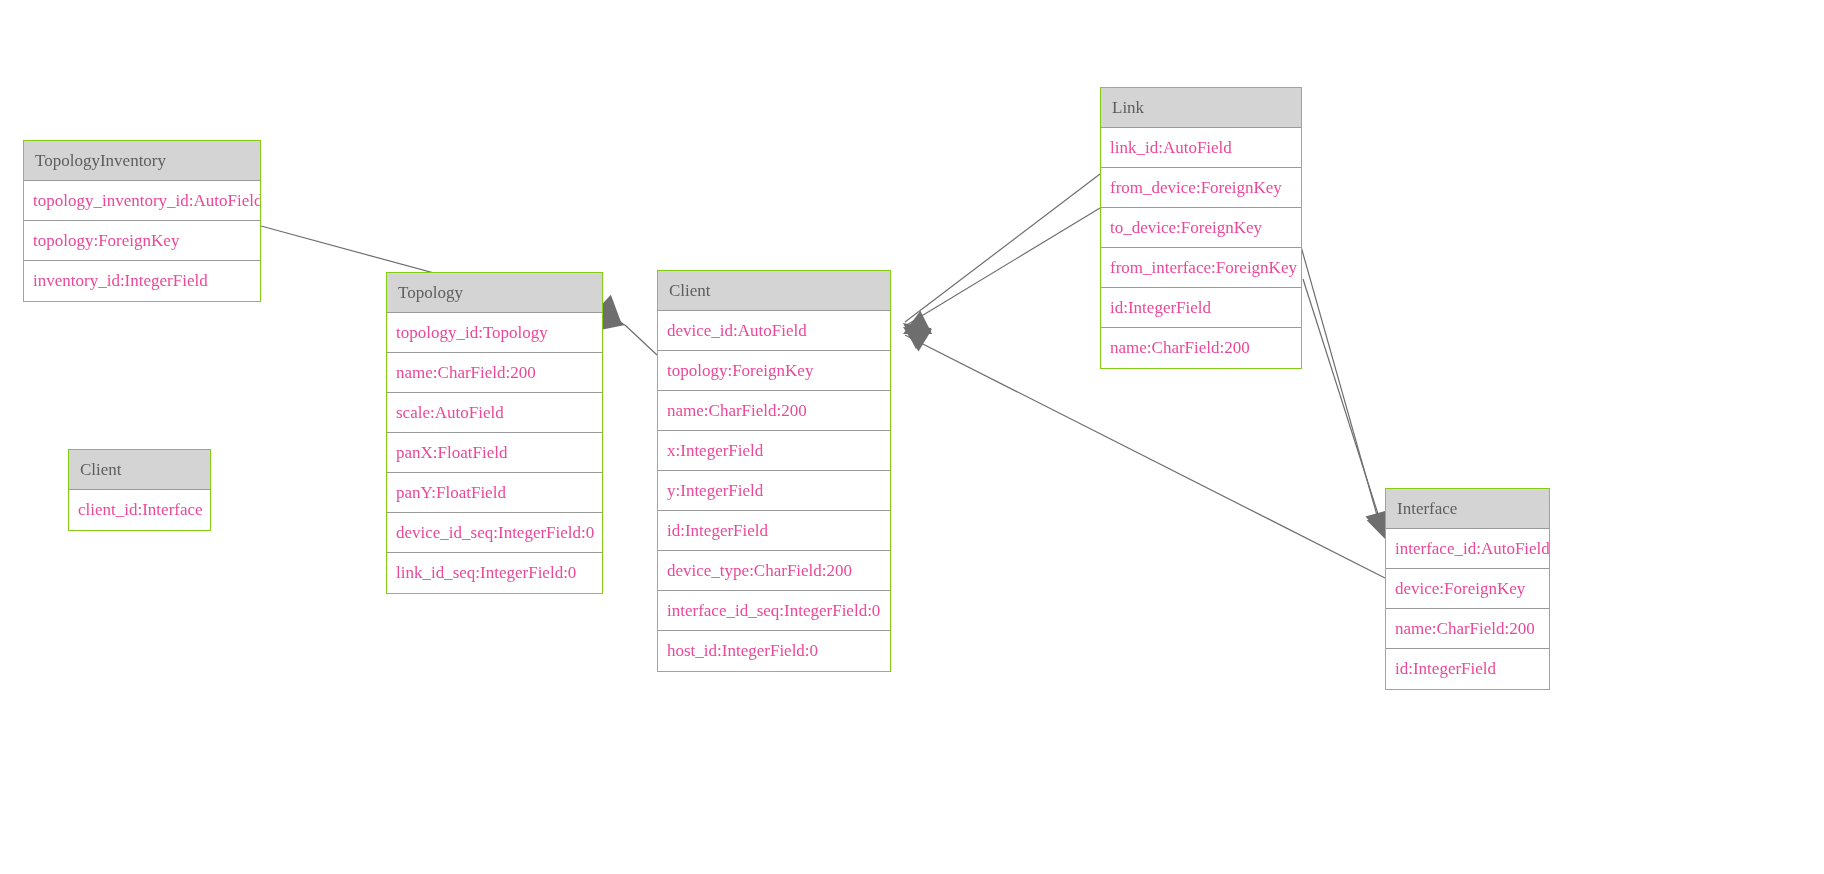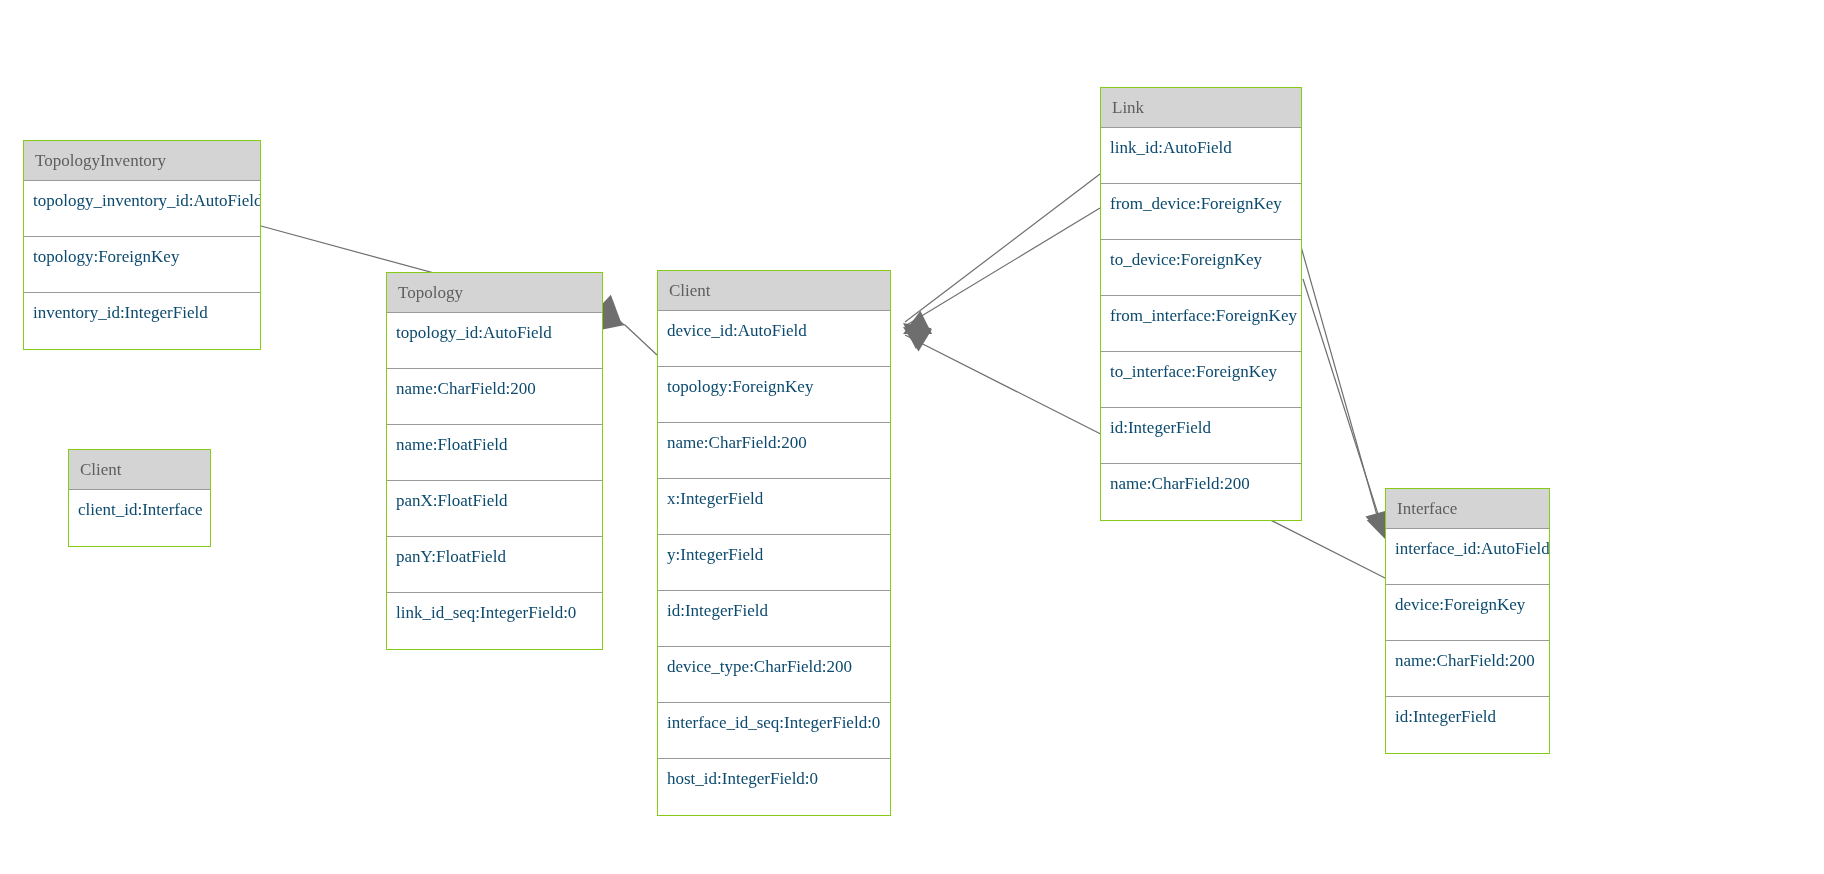--- a/index.html
+++ b/index.html
@@ -43,24 +43,24 @@
     line-height: 40px;
     height: 40px;
     padding: 0 0 0 11px;
     white-space: nowrap;
     overflow: hidden;
   }
   .entity-row {
     box-sizing: border-box;
     background: #ffffff;
     border-bottom: 1px solid #9a9a9a;
-    color: #0c4a6e;
+    color: #ec4899;
     font-size: 17px;
     line-height: 40px;
-    height: 56px;
+    height: 40px;
     padding: 0 0 0 9px;
     white-space: nowrap;
     overflow: hidden;
   }
   .entity-row.last-row {
     border-bottom: none;
   }
 </style>
 </head>
 <body>
@@ -94,46 +94,46 @@
         <div class="entity-row">topology_inventory_id:AutoField</div>
         <div class="entity-row">topology:ForeignKey</div>
         <div class="entity-row last-row">inventory_id:IntegerField</div>
       </div>
       <div class="entity-box" style="left: 68px; top: 449px; width: 143px;">
         <div class="entity-header">Client</div>
         <div class="entity-row last-row">client_id:Interface</div>
       </div>
       <div class="entity-box" style="left: 386px; top: 272px; width: 217px;">
         <div class="entity-header">Topology</div>
-        <div class="entity-row">topology_id:AutoField</div>
+        <div class="entity-row">topology_id:Topology</div>
         <div class="entity-row">name:CharField:200</div>
-        <div class="entity-row">name:FloatField</div>
+        <div class="entity-row">scale:AutoField</div>
         <div class="entity-row">panX:FloatField</div>
         <div class="entity-row">panY:FloatField</div>
+        <div class="entity-row">device_id_seq:IntegerField:0</div>
         <div class="entity-row last-row">link_id_seq:IntegerField:0</div>
       </div>
       <div class="entity-box" style="left: 657px; top: 270px; width: 234px;">
         <div class="entity-header">Client</div>
         <div class="entity-row">device_id:AutoField</div>
         <div class="entity-row">topology:ForeignKey</div>
         <div class="entity-row">name:CharField:200</div>
         <div class="entity-row">x:IntegerField</div>
         <div class="entity-row">y:IntegerField</div>
         <div class="entity-row">id:IntegerField</div>
         <div class="entity-row">device_type:CharField:200</div>
         <div class="entity-row">interface_id_seq:IntegerField:0</div>
         <div class="entity-row last-row">host_id:IntegerField:0</div>
       </div>
       <div class="entity-box" style="left: 1100px; top: 87px; width: 202px;">
         <div class="entity-header">Link</div>
         <div class="entity-row">link_id:AutoField</div>
         <div class="entity-row">from_device:ForeignKey</div>
         <div class="entity-row">to_device:ForeignKey</div>
         <div class="entity-row">from_interface:ForeignKey</div>
-        <div class="entity-row">to_interface:ForeignKey</div>
         <div class="entity-row">id:IntegerField</div>
         <div class="entity-row last-row">name:CharField:200</div>
       </div>
       <div class="entity-box" style="left: 1385px; top: 488px; width: 165px;">
         <div class="entity-header">Interface</div>
         <div class="entity-row">interface_id:AutoField</div>
         <div class="entity-row">device:ForeignKey</div>
         <div class="entity-row">name:CharField:200</div>
         <div class="entity-row last-row">id:IntegerField</div>
       </div>

